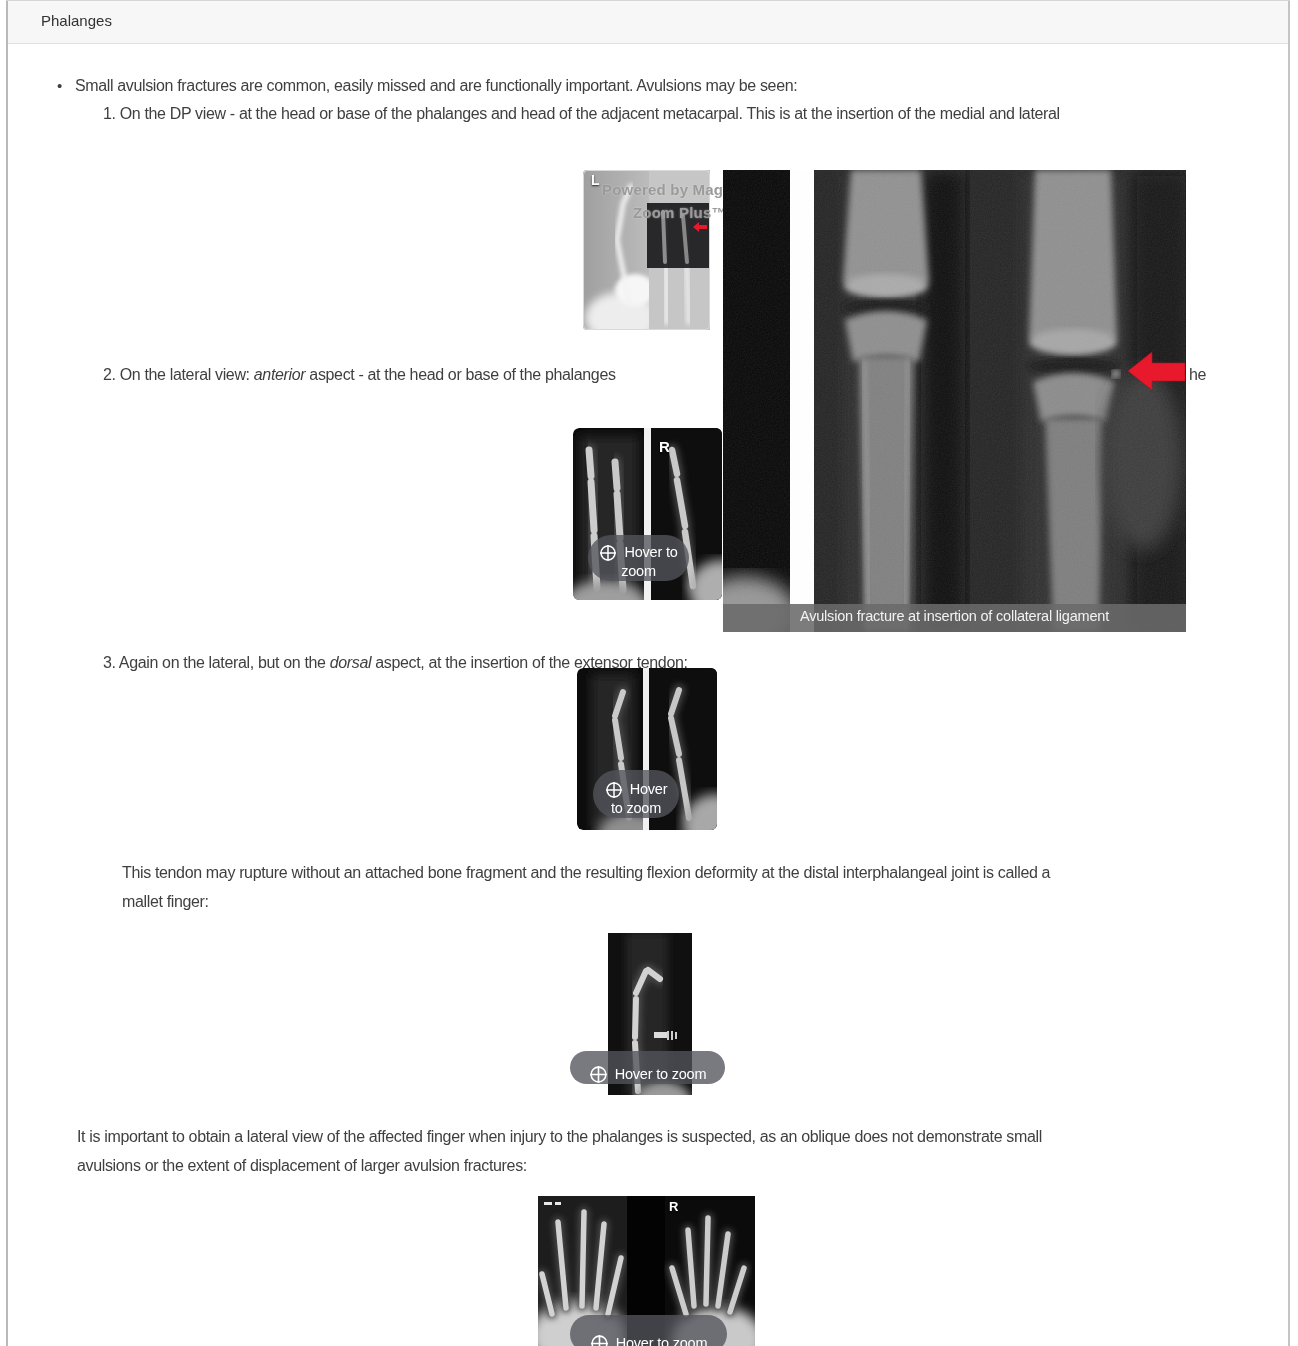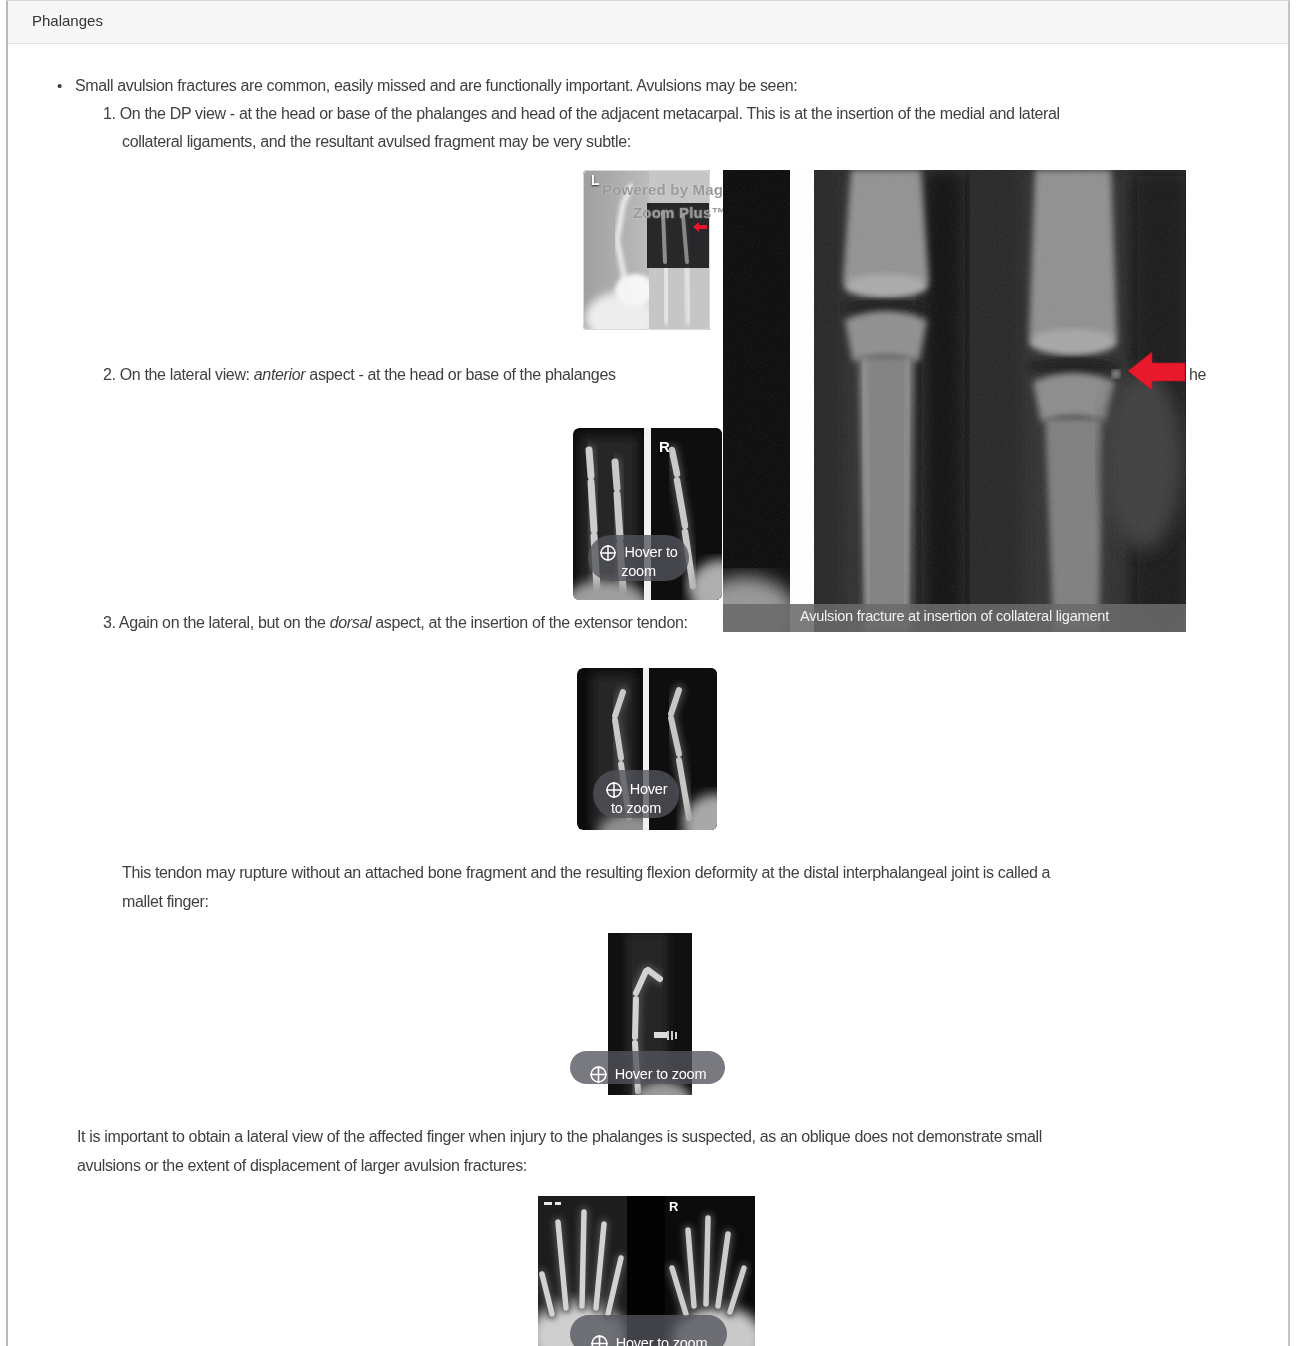--- a/index.html
+++ b/index.html
@@ -3,21 +3,21 @@
 <meta charset="utf-8">
 <style>
   html,body{margin:0;padding:0;background:#fff;}
   .page{position:relative;width:1298px;height:1346px;overflow:hidden;background:#fff;
         font-family:"Liberation Sans","DejaVu Sans",sans-serif;color:#3f3f3f;}
   .border-left{position:absolute;left:6px;top:0;width:2px;height:1346px;background:#b9b9b9;}
   .border-right{position:absolute;left:1288px;top:0;width:2px;height:1346px;background:#c4c4c4;}
   .border-top{position:absolute;left:6px;top:0;width:1284px;height:1px;background:#d6d6d6;}
   .hdr{position:absolute;left:8px;top:1px;width:1280px;height:42px;background:#f7f7f8;
        border-bottom:1px solid #e1e1e1;}
-  .hdr-title{position:absolute;left:24px;top:11px;font-size:15px;color:#333;}
+  .hdr-title{position:absolute;left:33px;top:11px;font-size:15px;color:#333;}
   .t{position:absolute;white-space:nowrap;font-size:16px;letter-spacing:-0.35px;color:#3f3f3f;z-index:1;}
   .t i{font-style:italic;}
   .dot::before{content:"•";margin-right:13px;font-size:15px;}
   .fig{position:absolute;z-index:2;}
   .fig svg{display:block;}
   .viewer{position:absolute;left:723px;top:170px;width:463px;height:462px;z-index:5;}
   .caption{position:absolute;left:0;bottom:0;width:463px;height:28px;background:rgba(106,106,106,0.88);
            color:#f2f2f2;font-size:14.5px;text-align:center;line-height:24px;letter-spacing:-0.2px;}
   .marker{position:absolute;color:#fff;font-weight:bold;font-size:14px;text-shadow:0 1px 2px rgba(0,0,0,.8);z-index:3;}
   .wm{position:absolute;font-size:15px;color:#9a9a9a;text-shadow:0 0 2px rgba(255,255,255,.45);
@@ -37,28 +37,27 @@
   <div class="border-top"></div>
 
   <div class="hdr">
     <span class="hdr-title">Phalanges</span>
   </div>
 
   <div class="t" style="left:57px;top:77px">
     <span class="dot"></span><span>Small avulsion fractures are common, easily missed and are functionally important. Avulsions may be seen:</span>
   </div>
   <div class="t" style="left:103px;top:105px">1. On the DP view - at the head or base of the phalanges and head of the adjacent metacarpal. This is at the insertion of the medial and lateral</div>
-  <div class="t" style="left:122px;top:133px">collateral ligaments, and the resultant avulsed fragment may be very subtle:</div>
 
   <div class="t" style="left:103px;top:366px">
     <span>2. On the lateral view: </span><i>anterior</i><span> aspect - at the head or base of the phalanges</span>
   </div>
   <div class="t" style="left:1189px;top:366px">he</div>
 
-  <div class="t" style="left:103px;top:614px">
+  <div class="t" style="left:103px;top:654px">
     <span>3. Again on the lateral, but on the </span><i>dorsal</i><span> aspect, at the insertion of the extensor tendon:</span>
   </div>
 
   <div class="t" style="left:122px;top:864px">This tendon may rupture without an attached bone fragment and the resulting flexion deformity at the distal interphalangeal joint is called a</div>
   <div class="t" style="left:122px;top:893px">mallet finger:</div>
 
   <div class="t" style="left:77px;top:1128px">It is important to obtain a lateral view of the affected finger when injury to the phalanges is suspected, as an oblique does not demonstrate small</div>
   <div class="t" style="left:77px;top:1157px">avulsions or the extent of displacement of larger avulsion fractures:</div>
 
   <div class="fig" style="left:583px;top:170px;width:127px;height:160px">

